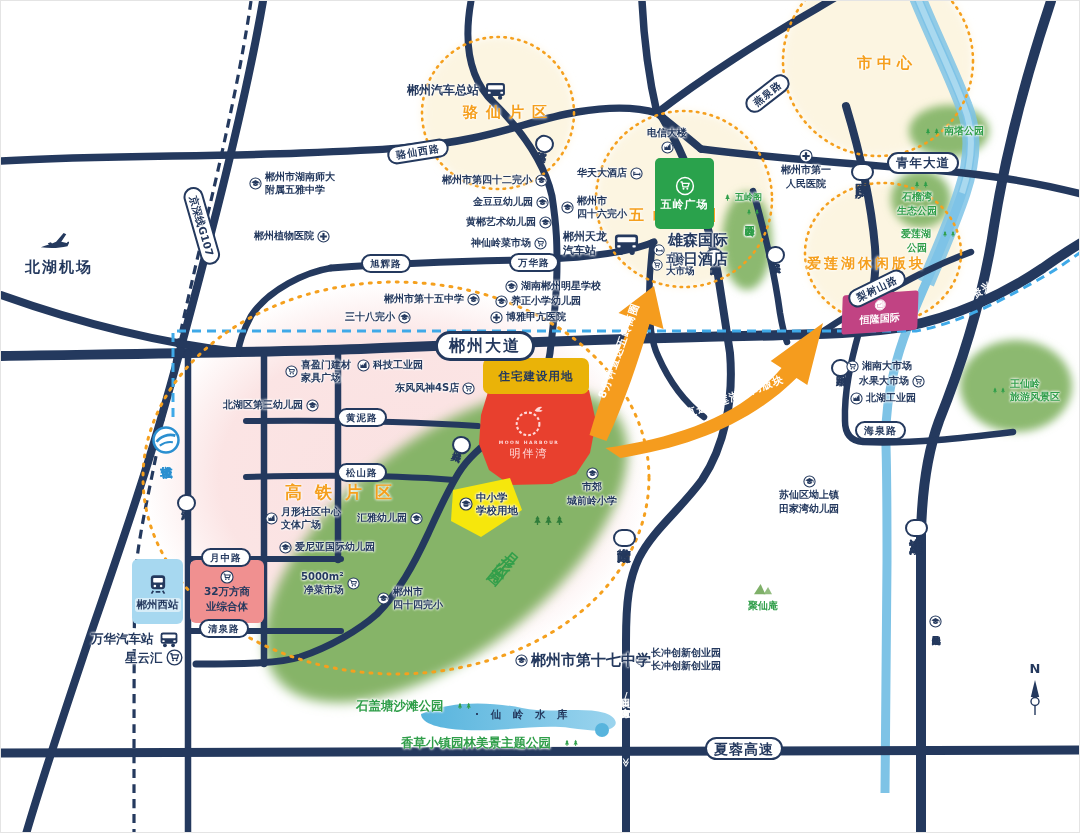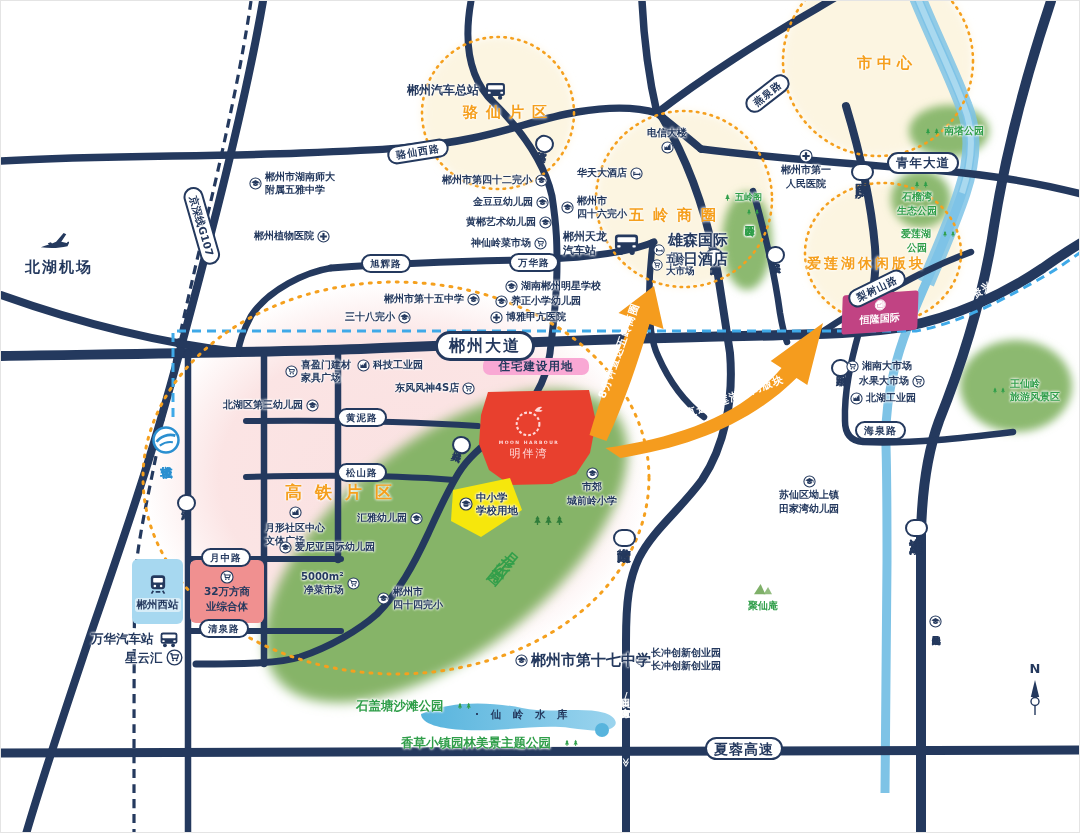--- a/index.html
+++ b/index.html
@@ -178,22 +178,31 @@
       <path d="M604.5,447 C680,436 740,414 780.5,367 L769.7,360 L822,322 L806.3,384 L795.5,377 C748,424 688,446 619.5,457 Z"></path>
     </g>
   </svg>
 
   <div class="zone" style="left:462px;top:102px;font-size:15px;letter-spacing:8px;">骆仙片区</div>
   <div class="zone" style="left:628px;top:205px;font-size:15px;letter-spacing:9px;z-index:12;">五岭商圈</div>
   <div class="zone" style="left:856px;top:53px;font-size:15px;letter-spacing:5px;">市中心</div>
   <div class="zone" style="left:806px;top:254px;font-size:14px;letter-spacing:3px;">爱莲湖休闲版块</div>
   <div class="zone" style="left:284px;top:480px;font-size:17px;letter-spacing:13px;">高铁片区</div>
 
-
-  <div class="blockdiv" style="left:482px;top:357px;width:106px;height:17px;background:#f9a8d4;border-radius:7px;">
+  <div class="blockdiv" style="left:654px;top:157px;width:59px;height:71px;background:#2aa24c;border-radius:5px;">
+    <svg class="ic" width="20" height="20" viewBox="0 0 20 20" style="color:#fff">
+        <circle cx="10" cy="10" r="8.4" fill="none" stroke="#fff" stroke-width="1.5"></circle>
+        <path d="M5.5 6h1.5l.9 4.8h5l1.2-3.5H7.2" fill="none" stroke="#fff" stroke-width="1.3"></path>
+        <circle cx="8.5" cy="12.8" r="1" fill="#fff"></circle>
+        <circle cx="12.3" cy="12.8" r="1" fill="#fff"></circle>
+      </svg>
+    <span style="color:#fff;font-size:11px;font-weight:bold;letter-spacing:1px;">五岭广场</span>
+  </div>
+
+  <div class="blockdiv" style="left:482px;top:357px;width:106px;height:36px;background:#eab308;border-radius:7px;">
     <span style="color:#24395e;font-size:11.5px;font-weight:bold;letter-spacing:1px;">住宅建设用地</span>
   </div>
 
   <div class="blockdiv" style="left:841px;top:292px;width:76px;height:39px;background:#c14383;border-radius:3px;transform:rotate(-4deg) skewX(-6deg);">
     <svg class="ic" width="12" height="12" viewBox="0 0 20 20" style="color:#fff">
         <use href="#i-fact" style="color:#c14383"></use>
         <circle cx="10" cy="10" r="8.4" fill="none" stroke="#fff" stroke-width="1.5"></circle>
         <path d="M5.6 13.5V8.4l2.4 1.6V8.4l2.4 1.6V7.3h2l.5-2h1.3l.4 8.2z" fill="#fff"></path>
       </svg>
     <span style="color:#fff;font-size:10px;font-weight:bold;">恒隆国际</span>
@@ -509,21 +518,21 @@
         <use href="#i-school"></use>
       </svg>
     <span class="lines">
         <span>郴州市</span>
         <span>四十四完小</span>
       </span>
   </div>
 
   <div class="vtxt green" style="position:absolute;left:468px;top:528px;height:136px;font-size:15px;font-weight:bold;letter-spacing:6px;transform:rotate(40deg);z-index:8;opacity:.95;">月形山公园</div>
 
-  <div class="lbl" style="left:264px;top:505px;flex-direction:column;">
+  <div class="lbl" style="left:264px;top:505px;">
     <svg class="ic" width="13" height="13" viewBox="0 0 20 20" style="color:#24395e">
         <use href="#i-fact"></use>
       </svg>
     <span class="lines">
         <span>月形社区中心</span>
         <span>文体广场</span>
       </span>
   </div>
   <div class="lbl" style="left:356px;top:511px;">
     <span>汇雅幼儿园</span>

